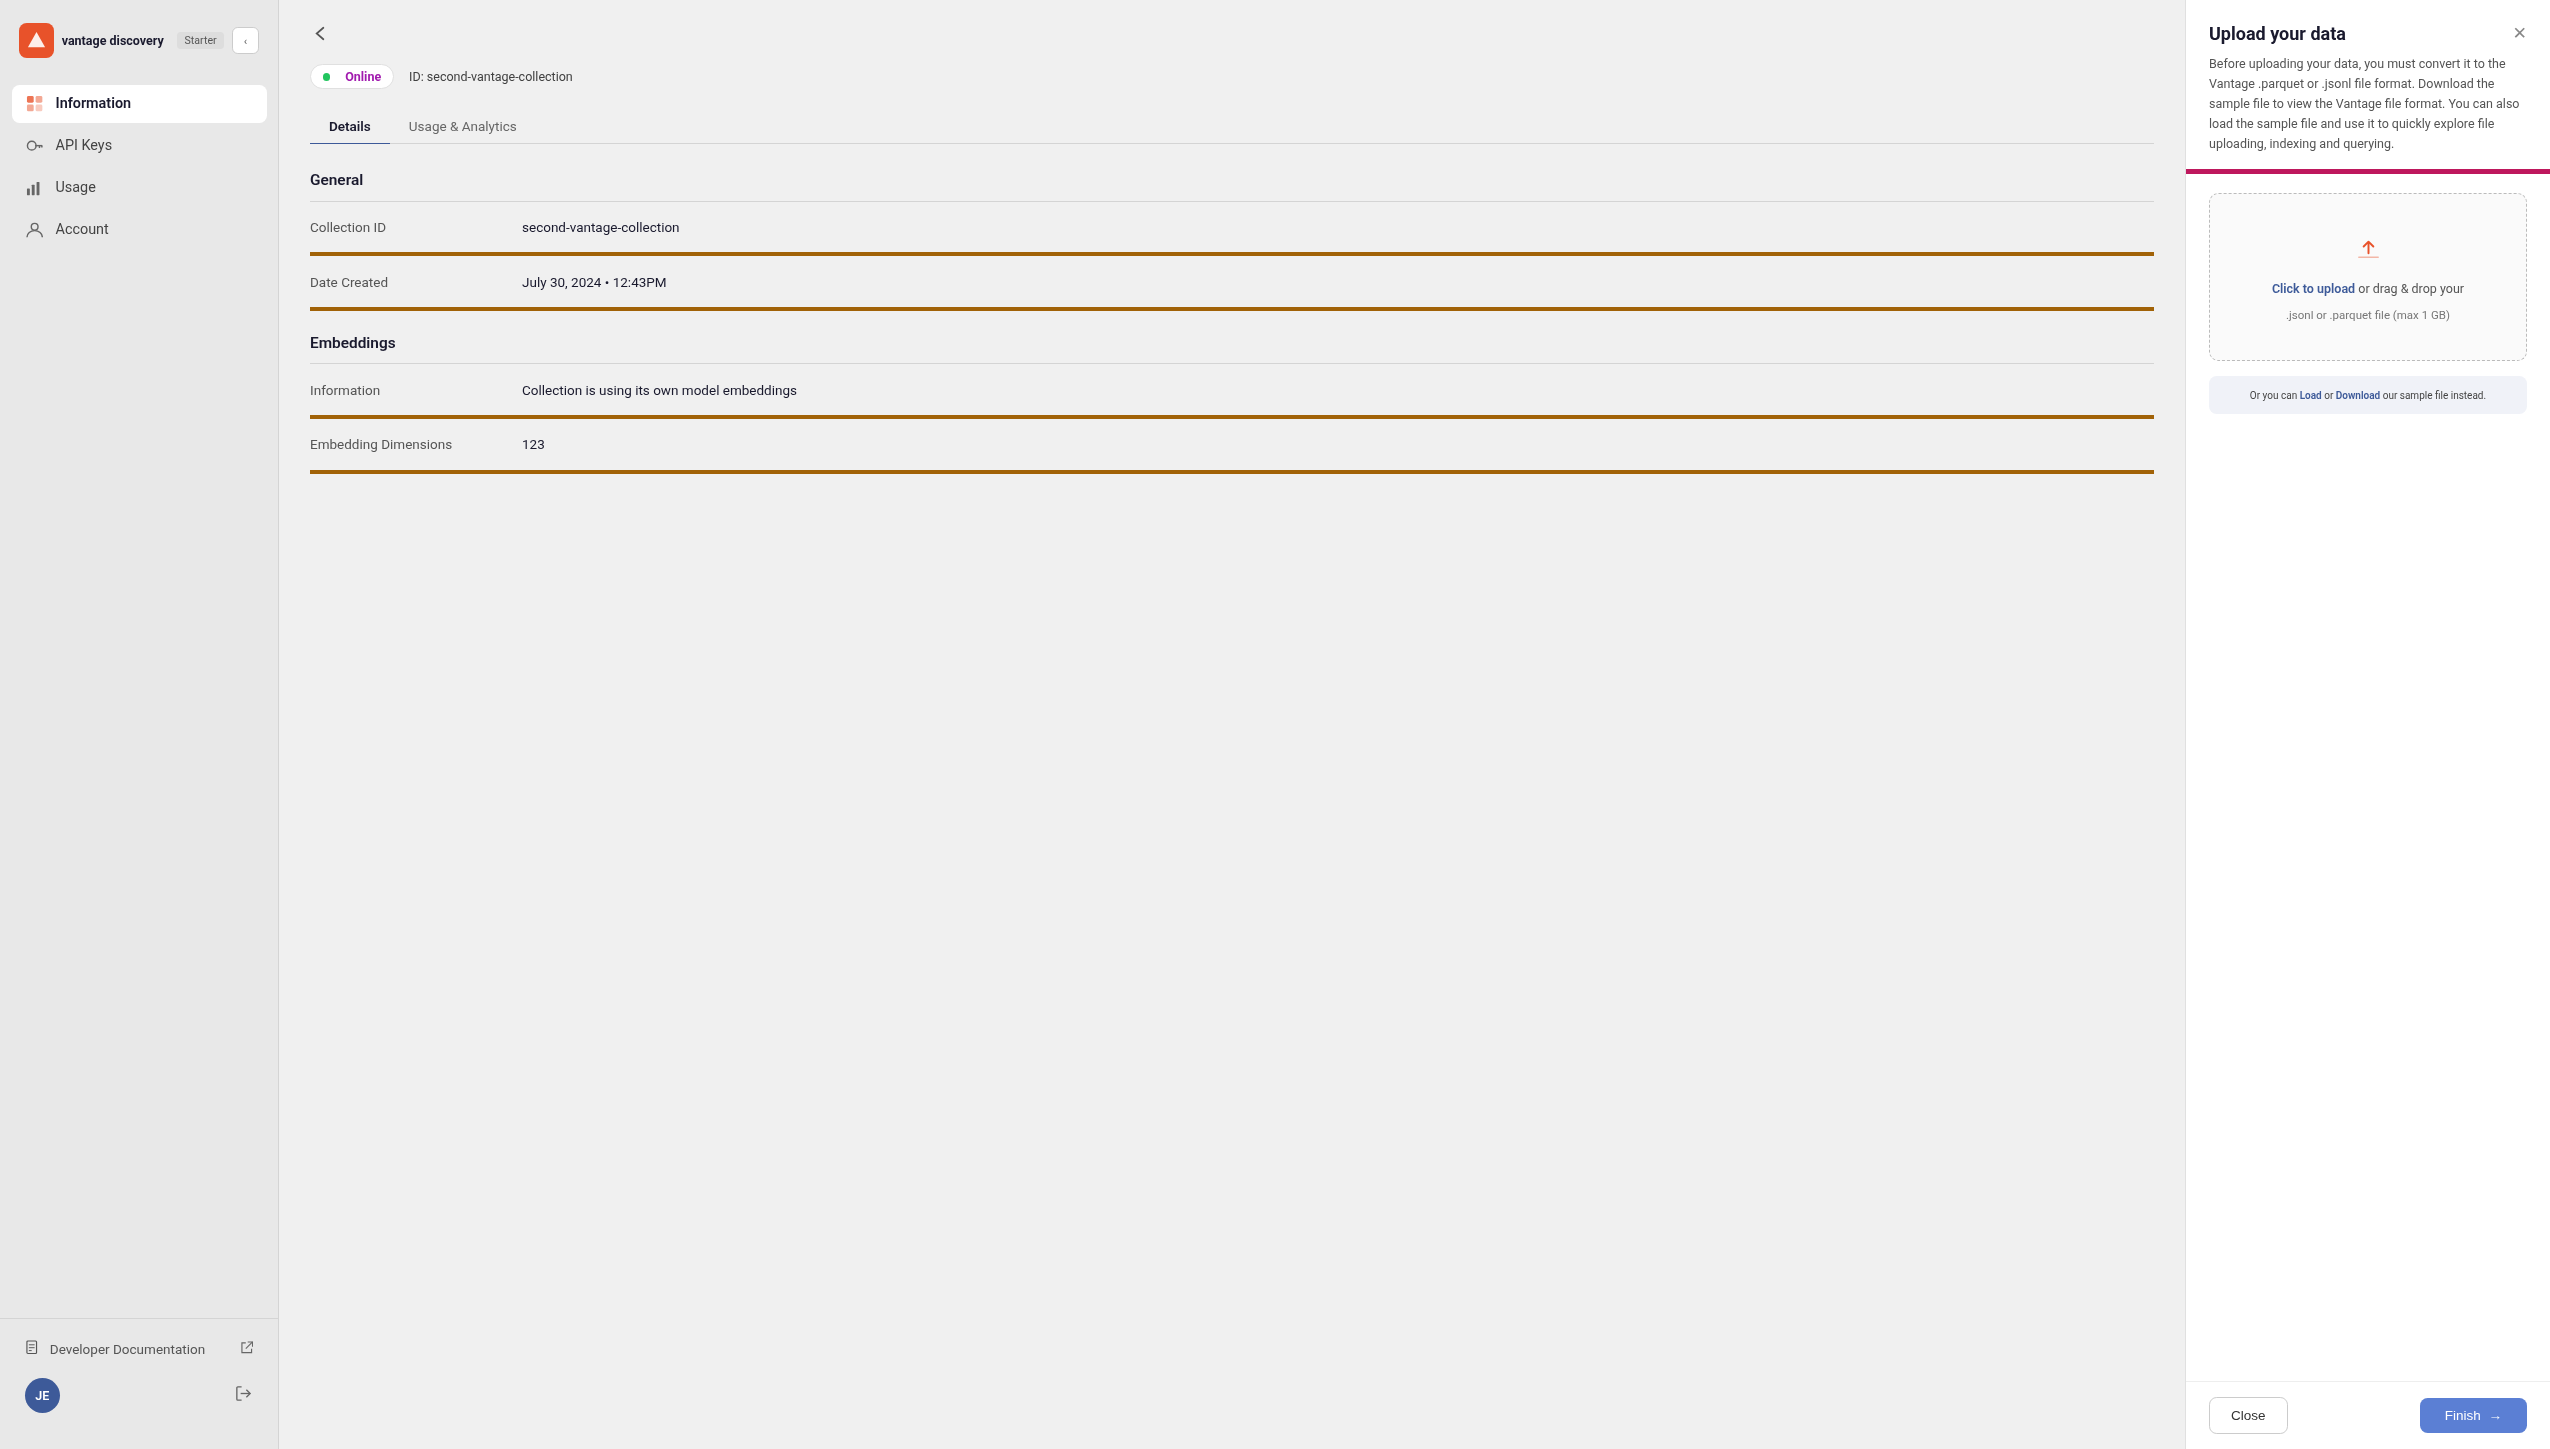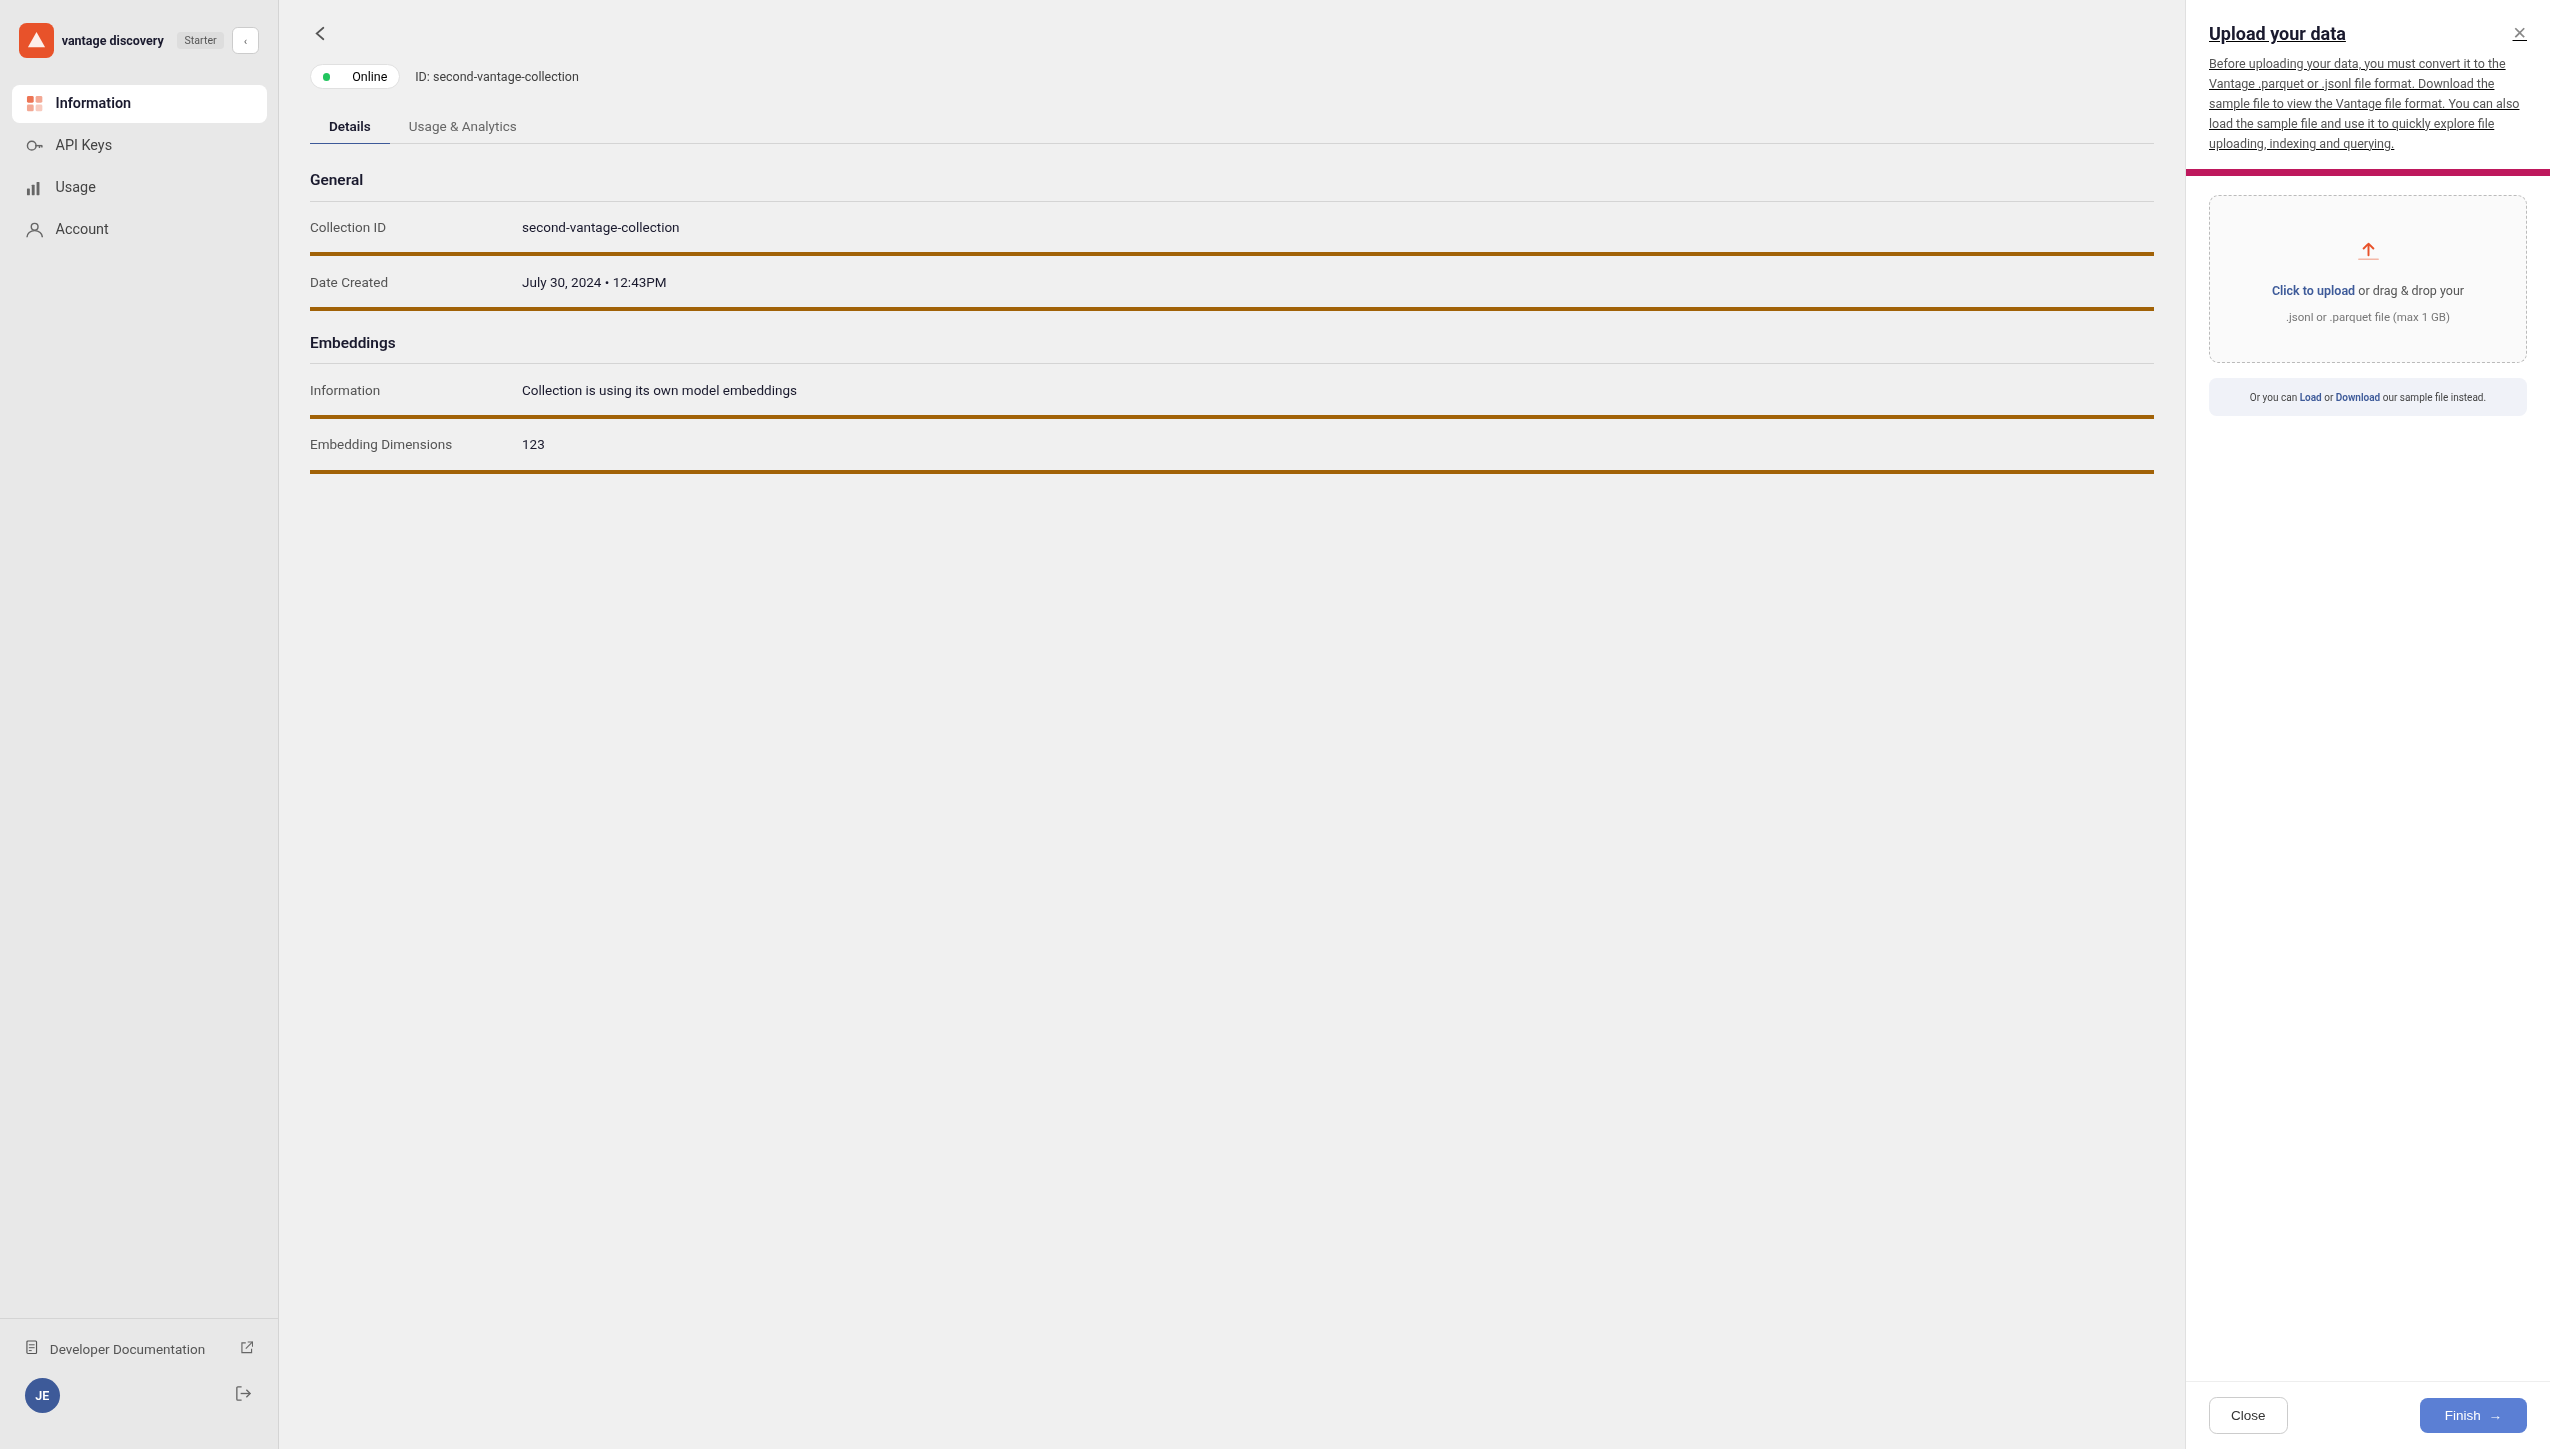--- a/index.html
+++ b/index.html
@@ -209,27 +209,28 @@
     .collection-meta {
       display: flex;
       align-items: center;
       gap: 15.4px;
       margin-bottom: 19px;
     }
 
     .status-badge {
       display: flex;
       align-items: center;
-      gap: 22px;
+      gap: 15px;
       background: white;
       border: 1px solid #e0e0e0;
       border-radius: 15.4px;
       padding: 3.8px 11.5px;
       font-size: 12.5px;
-      color: #000000;
+      color: #a21caf;
+      font-weight: bold;
     }
 
     .status-dot {
       width: 7.7px;
       height: 7.7px;
       border-radius: 50%;
       background: #22c55e;
     }
 
     .collection-id {
@@ -298,22 +299,21 @@
       background: white;
       border-left: 1px solid #e0e0e0;
       display: flex;
       flex-direction: column;
       padding: 0;
       position: relative;
     }
 
     .panel-header {
       padding: 23px 23px 15.4px 23px;
-      border-bottom: 7px solid #be185d;
-      text-decoration: underline;
+      border-bottom: 5px solid #be185d;
     }
 
     .panel-title-row {
       display: flex;
       align-items: center;
       justify-content: space-between;
       margin-bottom: 9.6px;
     }
 
     .panel-title {

